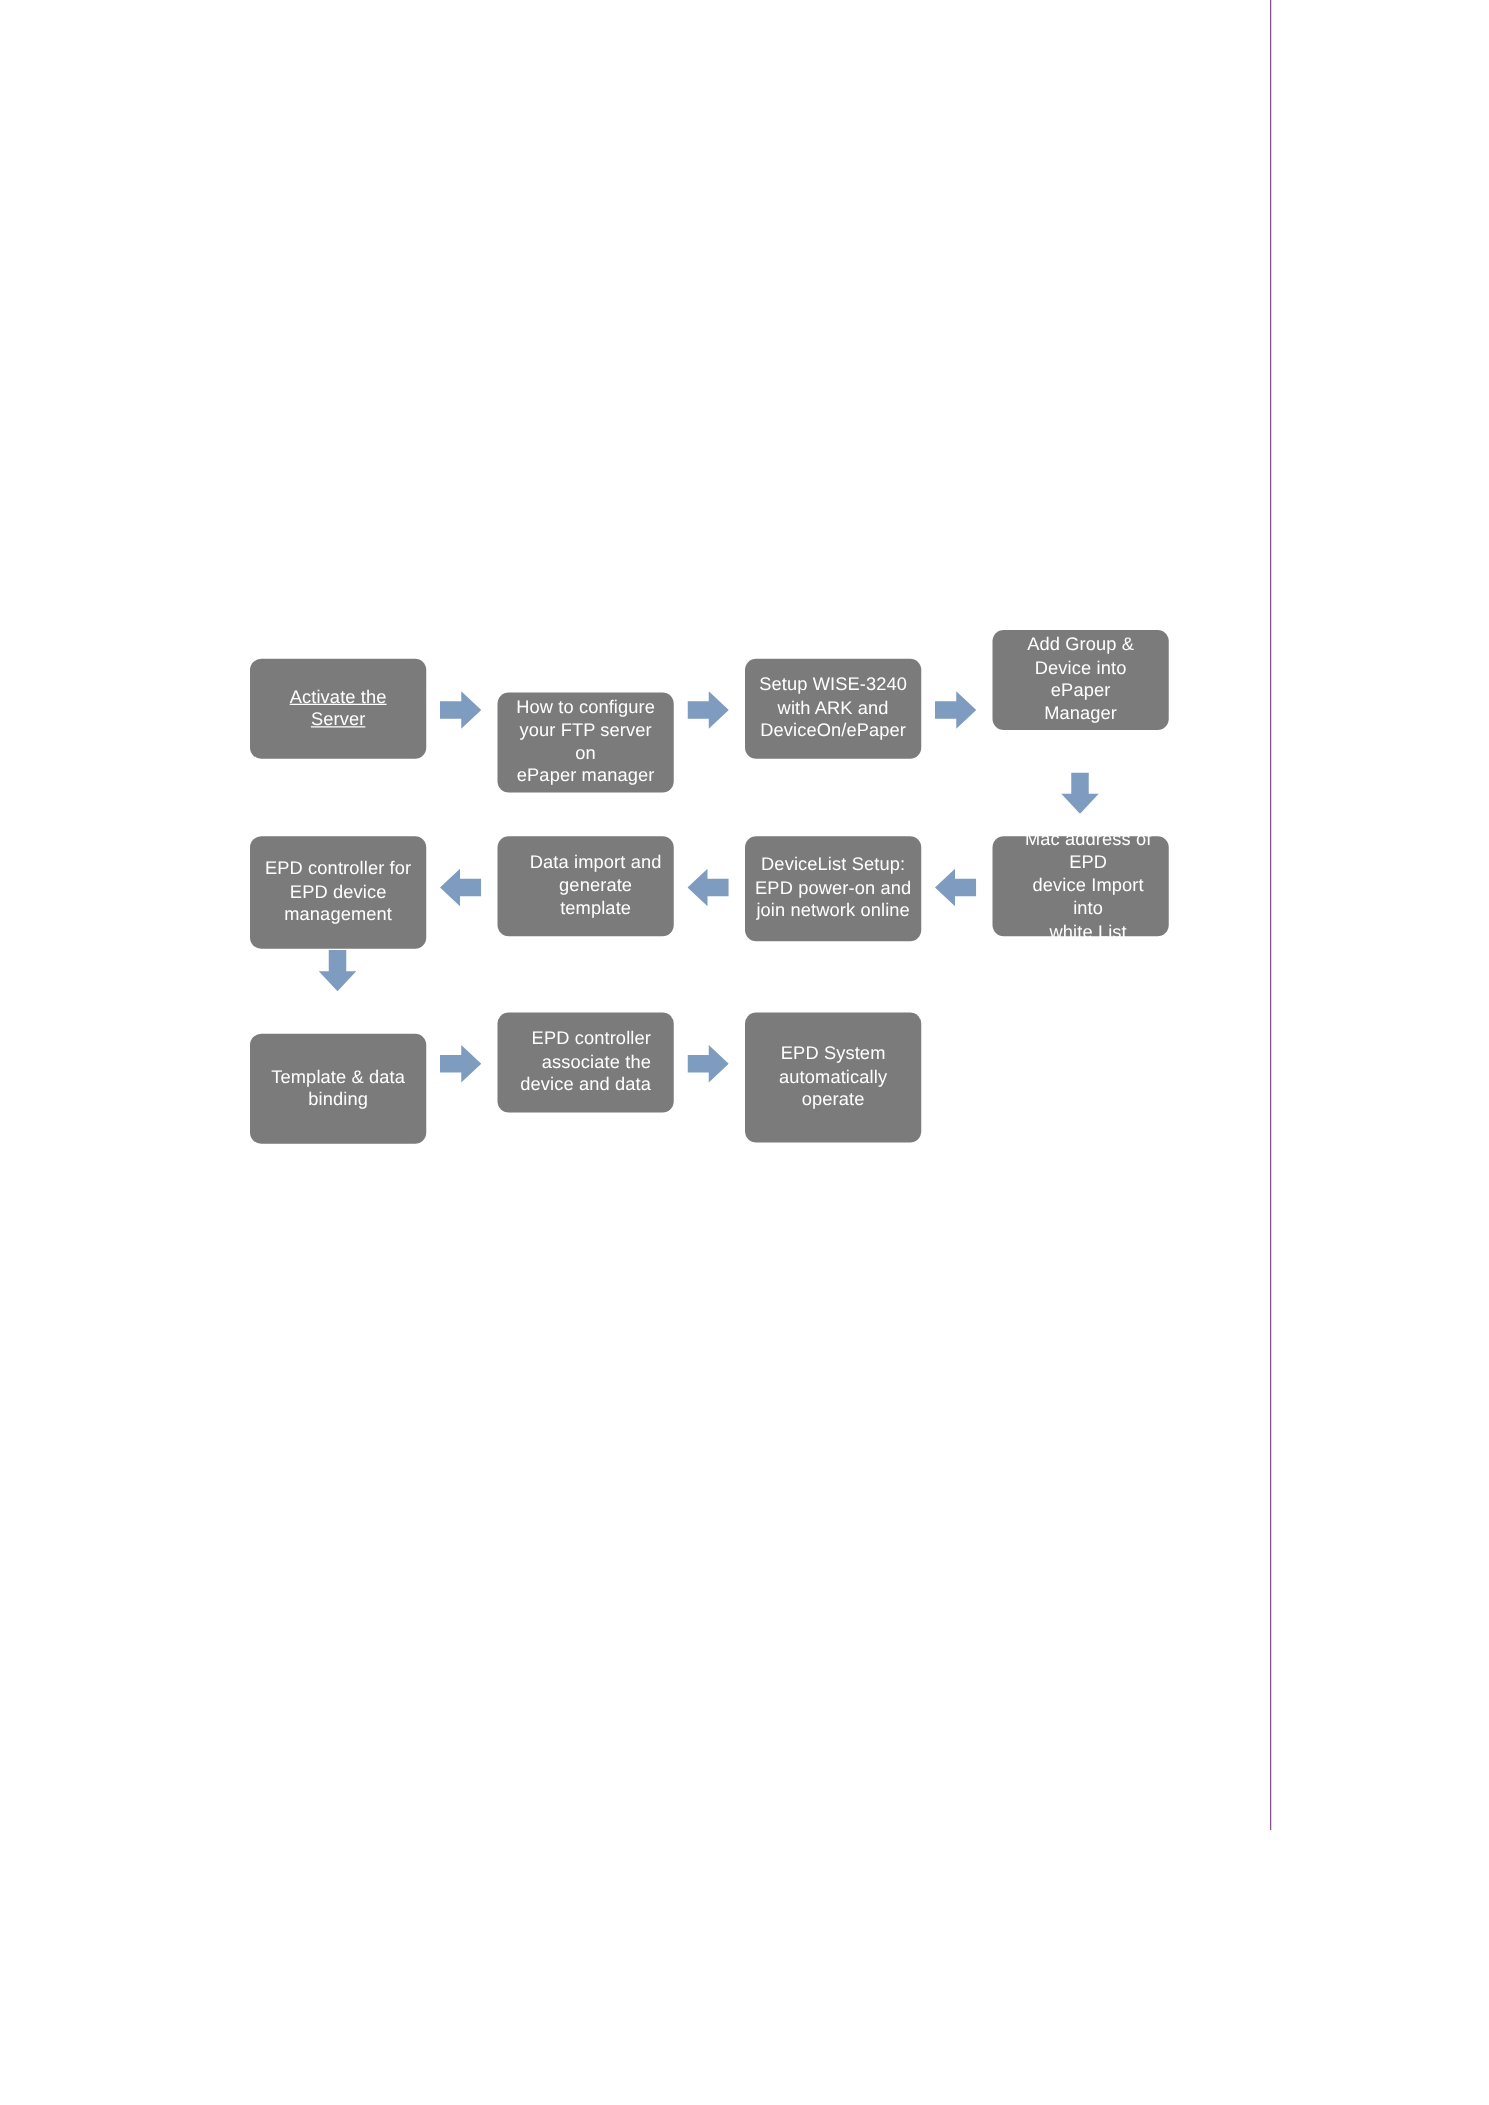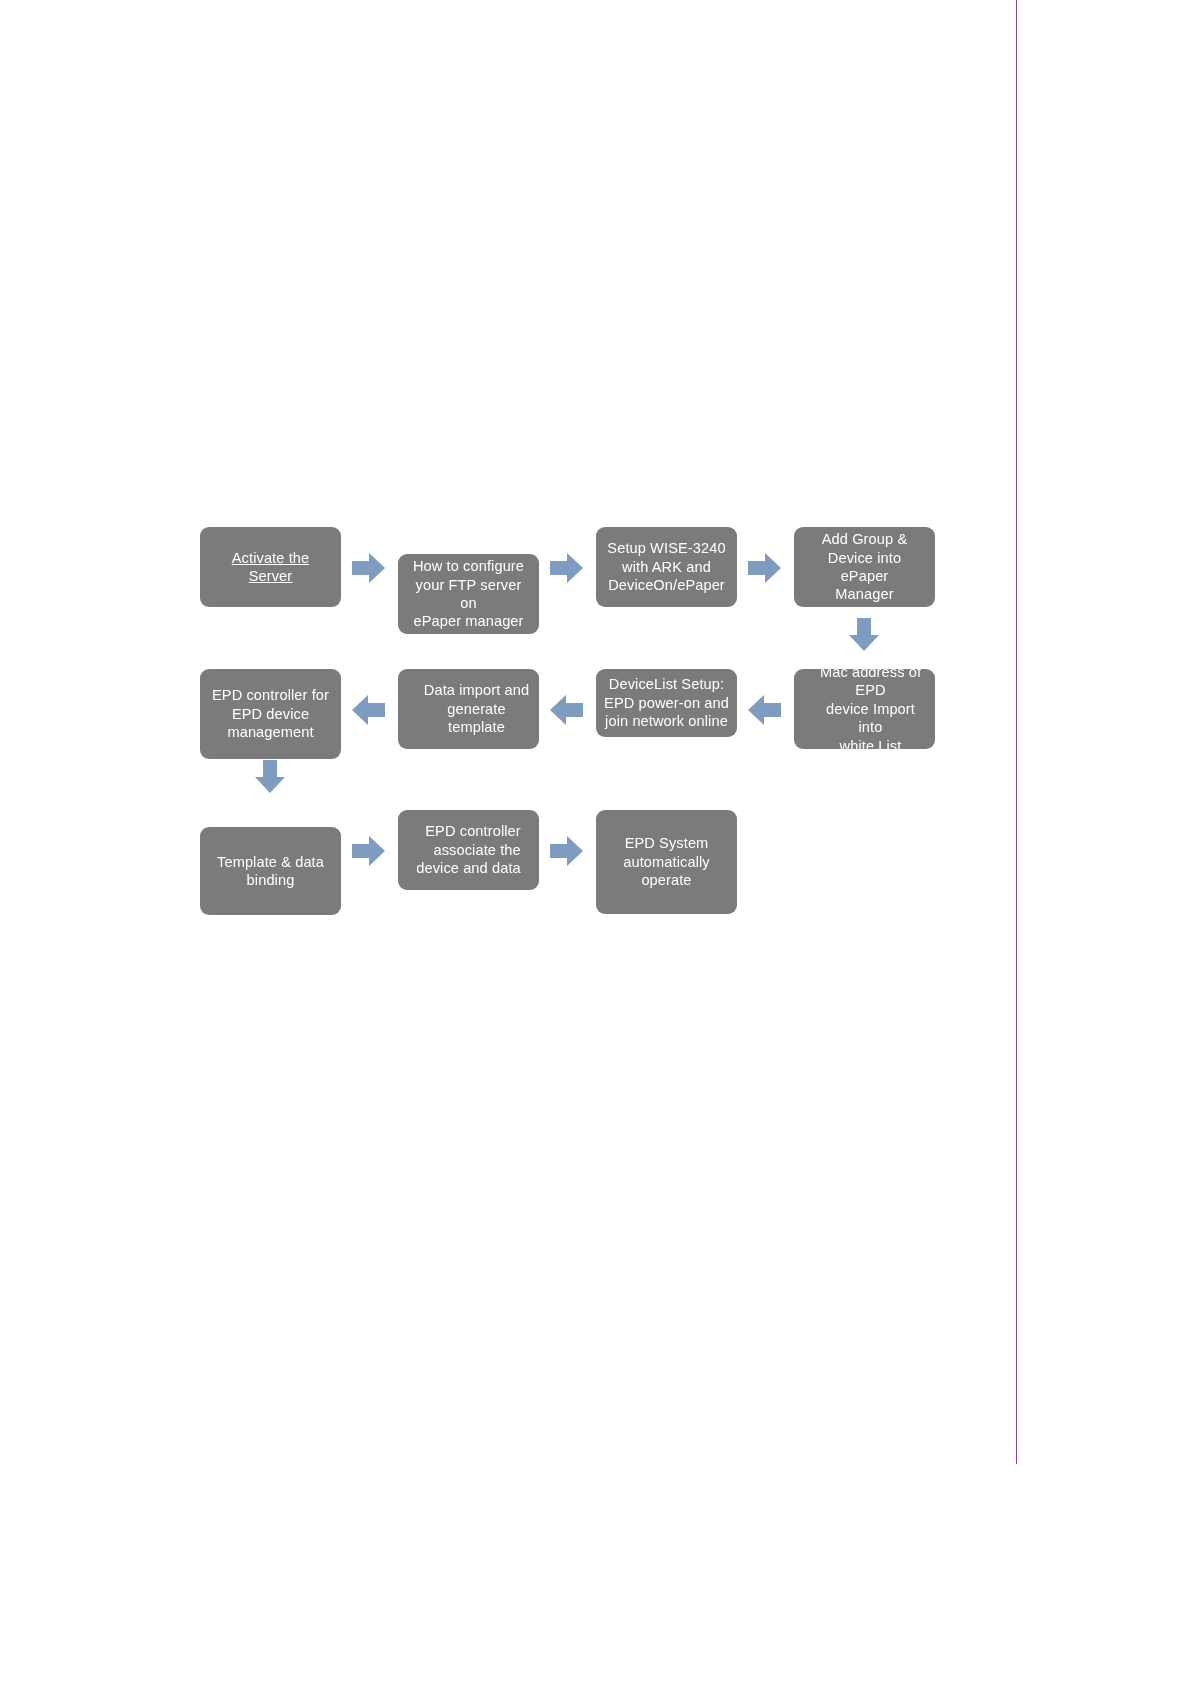--- a/index.html
+++ b/index.html
@@ -85,41 +85,41 @@
   <div class="node" style="left:596px; top:527px; width:141px; height:80px;">Setup WISE-3240
 with ARK and
 DeviceOn/ePaper</div>
 
   <div class="arrow" style="left:748px; top:552px; width:33px; height:32px;">
     <svg width="33" height="32" viewBox="0 0 33 32">
       <path d="M0 9 L17 9 L17 1 L33 16 L17 31 L17 23 L0 23 Z" fill="#7E9BC0"></path>
     </svg>
   </div>
 
-  <div class="node" style="left:794px; top:527px; width:141px; height:80px;">Add Group &amp;
+  <div class="node" style="left:794px; top:504px; width:141px; height:80px;">Add Group &amp;
 Device into ePaper
 Manager</div>
 
   <div class="arrow" style="left:848px; top:618px; width:32px; height:33px;">
     <svg width="32" height="33" viewBox="0 0 32 33">
       <path d="M9 0 L9 17 L1 17 L16 33 L31 17 L23 17 L23 0 Z" fill="#7E9BC0"></path>
     </svg>
   </div>
 
   <div class="node" style="left:794px; top:669px; width:141px; height:80px;padding-left:20px;">Mac address of EPD
 device Import into
 white List</div>
 
   <div class="arrow" style="left:748px; top:694px; width:33px; height:32px;">
     <svg width="33" height="32" viewBox="0 0 33 32">
       <path d="M33 9 L16 9 L16 1 L0 16 L16 31 L16 23 L33 23 Z" fill="#7E9BC0"></path>
     </svg>
   </div>
 
-  <div class="node" style="left:596px; top:669px; width:141px; height:68px;">DeviceList Setup:
+  <div class="node" style="left:596px; top:669px; width:141px; height:84px;">DeviceList Setup:
 EPD power-on and
 join network online</div>
 
   <div class="arrow" style="left:550px; top:694px; width:33px; height:32px;">
     <svg width="33" height="32" viewBox="0 0 33 32">
       <path d="M33 9 L16 9 L16 1 L0 16 L16 31 L16 23 L33 23 Z" fill="#7E9BC0"></path>
     </svg>
   </div>
 
   <div class="node" style="left:398px; top:669px; width:141px; height:80px;padding-left:24px;">Data import and

